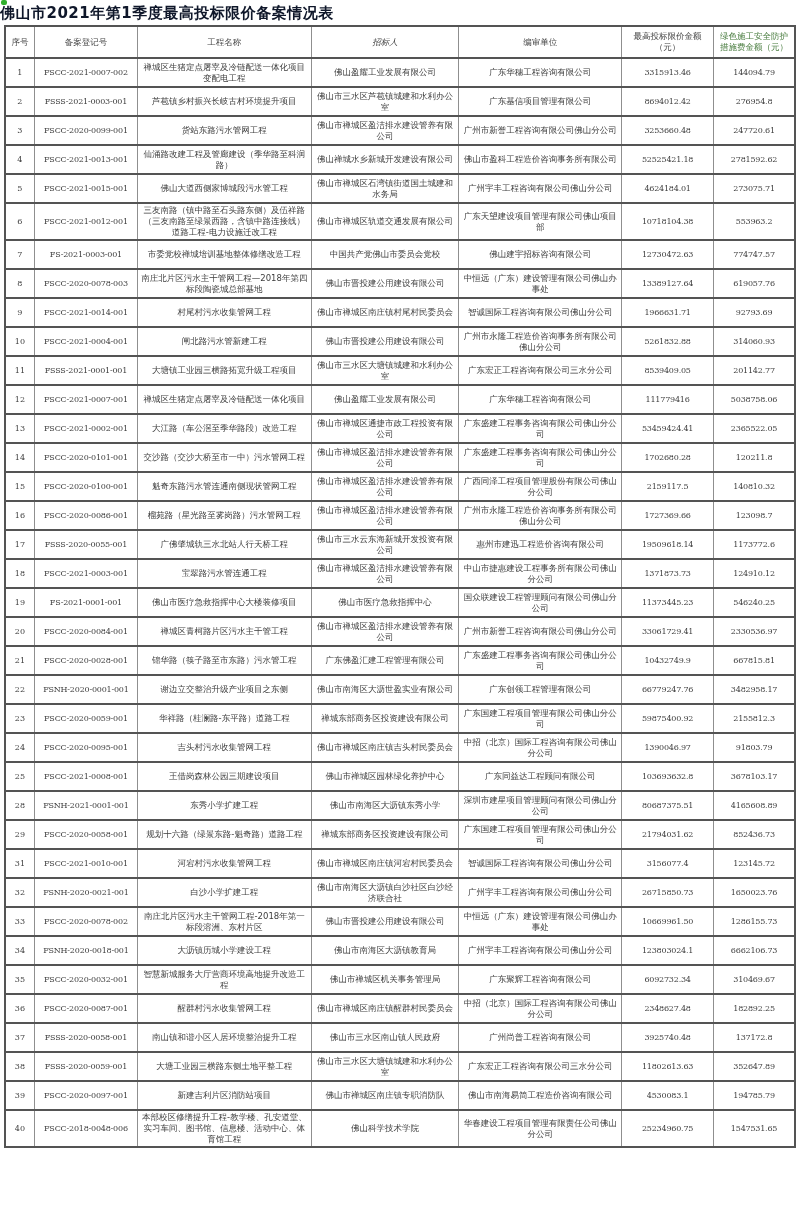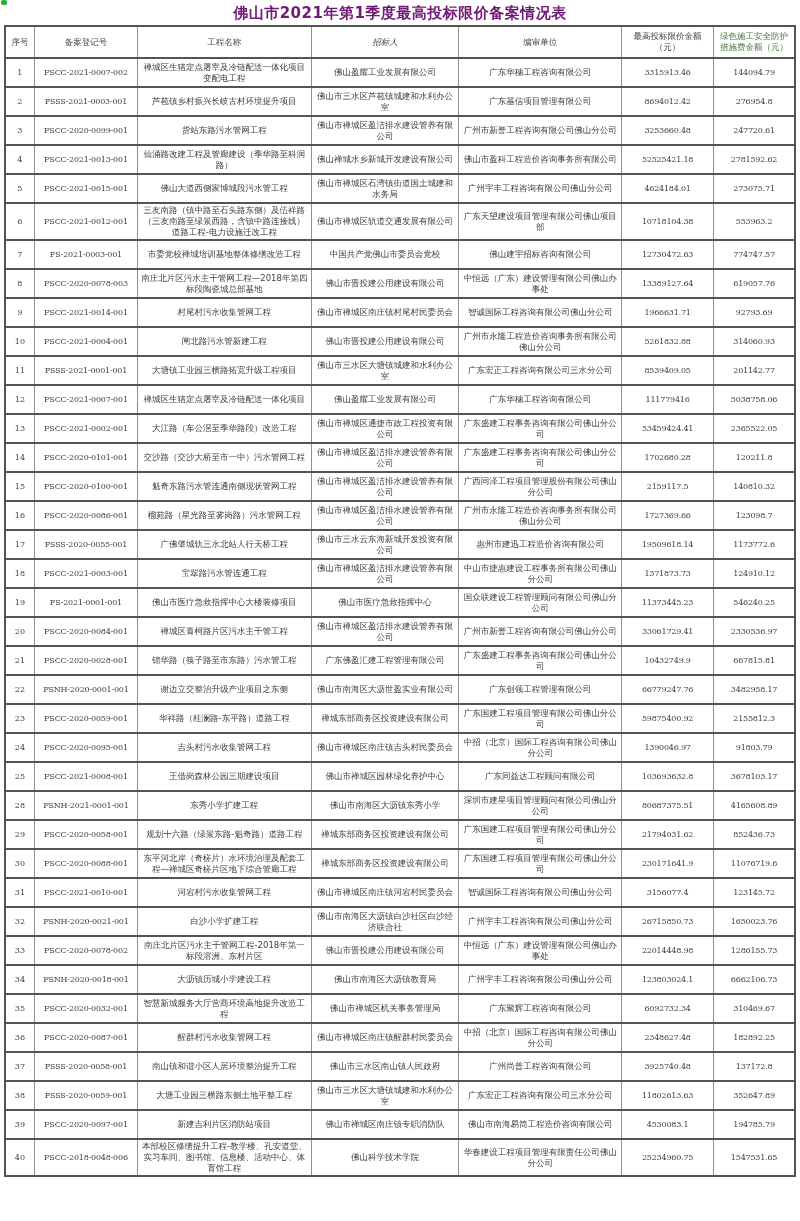--- a/index.html
+++ b/index.html
@@ -18,24 +18,23 @@
   }
   .corner-dot {
     position: absolute;
     top: 0;
     left: 1px;
     width: 6px;
     height: 5px;
     border-radius: 2px;
   }
   .title {
-    text-align: center;
     font-size: 15px;
     font-weight: bold;
-    color: #701a75;
+    color: #0f172a;
     padding-top: 4px;
     line-height: 19px;
     letter-spacing: 0.5px;
   }
   table.filing {
     width: 792px;
     margin: 2px 4px 0 4px;
     border-collapse: collapse;
     table-layout: fixed;
     border: 2px solid #545454;
@@ -364,29 +363,20 @@
     <tr>
       <td>29</td>
       <td>FSCC-2020-0058-001</td>
       <td>规划十六路（绿景东路-魁奇路）道路工程</td>
       <td>禅城东部商务区投资建设有限公司</td>
       <td>广东国建工程项目管理有限公司佛山分公司</td>
       <td>21794031.62</td>
       <td>852436.73</td>
     </tr>
 
-    <tr>
-      <td>30</td>
-      <td>FSCC-2020-0088-001</td>
-      <td>东平河北岸（奇槎片）水环境治理及配套工程—禅城区奇槎片区地下综合管廊工程</td>
-      <td>禅城东部商务区投资建设有限公司</td>
-      <td>广东国建工程项目管理有限公司佛山分公司</td>
-      <td>230171641.9</td>
-      <td>11076719.6</td>
-    </tr>
 
     <tr>
       <td>31</td>
       <td>FSCC-2021-0010-001</td>
       <td>河宕村污水收集管网工程</td>
       <td>佛山市禅城区南庄镇河宕村民委员会</td>
       <td>智诚国际工程咨询有限公司佛山分公司</td>
       <td>3156077.4</td>
       <td>123145.72</td>
     </tr>
@@ -400,21 +390,21 @@
       <td>26715850.73</td>
       <td>1650023.76</td>
     </tr>
 
     <tr>
       <td>33</td>
       <td>FSCC-2020-0078-002</td>
       <td>南庄北片区污水主干管网工程-2018年第一标段溶洲、东村片区</td>
       <td>佛山市晋投建公用建设有限公司</td>
       <td>中恒远（广东）建设管理有限公司佛山办事处</td>
-      <td>22014448.98</td>
+      <td>10669961.50</td>
       <td>1286155.73</td>
     </tr>
 
     <tr>
       <td>34</td>
       <td>FSNH-2020-0018-001</td>
       <td>大沥镇历城小学建设工程</td>
       <td>佛山市南海区大沥镇教育局</td>
       <td>广州宇丰工程咨询有限公司佛山分公司</td>
       <td>123803024.1</td>

